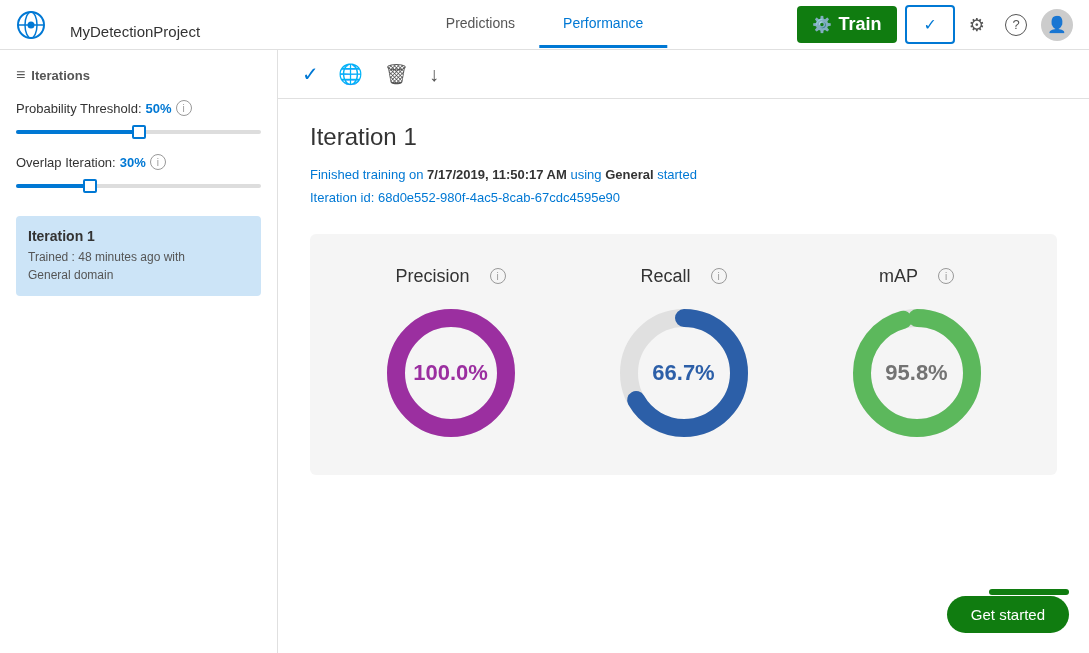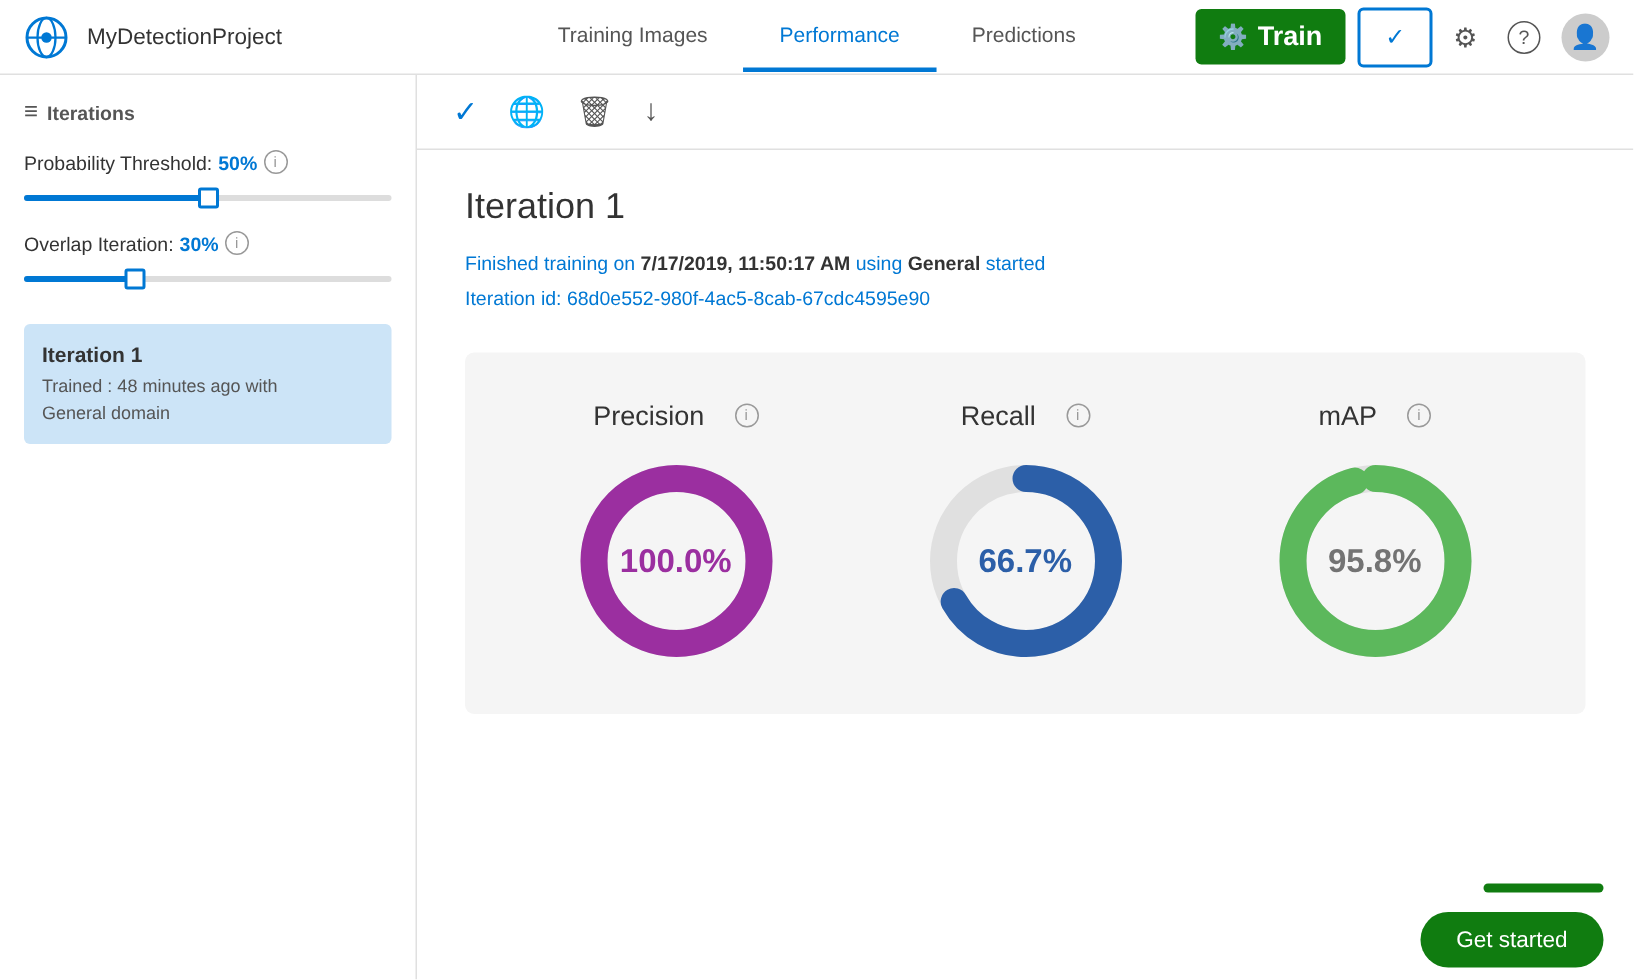--- a/index.html
+++ b/index.html
@@ -9,22 +9,22 @@
     .header {
       display: flex;
       align-items: center;
       height: 50px;
       border-bottom: 1px solid #e0e0e0;
       padding: 0 16px;
       gap: 12px;
     }
     .header-logo {
       display: flex;
-      align-items: center;
-      gap: 12px;
+      align-items: flex-end;
+      gap: 24px;
     }
     .logo-icon {
       width: 30px;
       height: 30px;
     }
     .project-name {
       font-size: 15px;
       font-weight: 500;
       color: #333;
     }
@@ -273,21 +273,21 @@
 
     .section-title {
       font-size: 20px;
       font-weight: 400;
       color: #333;
     }
 
     
     .get-started-btn {
       position: absolute;
-      bottom: 8px;
+      bottom: 20px;
       right: 20px;
       background: #107c10;
       color: white;
       border: none;
       border-radius: 20px;
       padding: 10px 24px;
       font-size: 15px;
       cursor: pointer;
     }
     .green-bar {
@@ -308,23 +308,22 @@
     <svg class="logo-icon" viewBox="0 0 30 30">
       <circle cx="15" cy="15" r="13" fill="none" stroke="#0078d4" stroke-width="2"></circle>
       <ellipse cx="15" cy="15" rx="6" ry="13" fill="none" stroke="#0078d4" stroke-width="1.5"></ellipse>
       <circle cx="15" cy="15" r="3.5" fill="#0078d4"></circle>
       <line x1="2" y1="15" x2="28" y2="15" stroke="#0078d4" stroke-width="1.5"></line>
     </svg>
     <span class="project-name">MyDetectionProject</span>
   </div>
 
   <div class="header-nav">
-    <a class="nav-tab">Training Images</a>
+    <a class="nav-tab">Predictions</a>
     <a class="nav-tab active">Performance</a>
-    <a class="nav-tab">Predictions</a>
   </div>
 
   <div class="header-actions">
     <button class="btn-train">
       <span style="font-size:16px;">⚙️</span>
       <span style="font-size:18px; font-weight:600;">Train</span>
     </button>
     <button class="btn-check">
       <span style="font-size:16px; color:#0078d4;">✓</span>
     </button>

